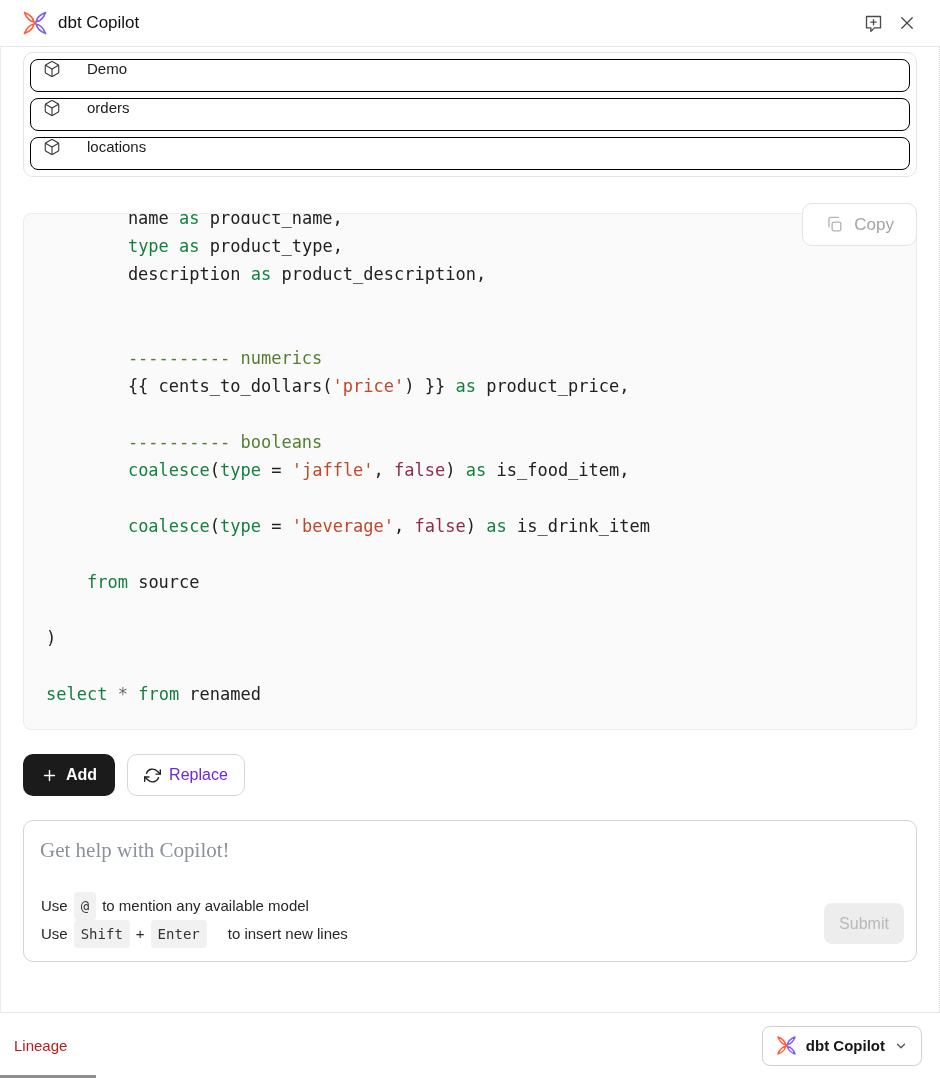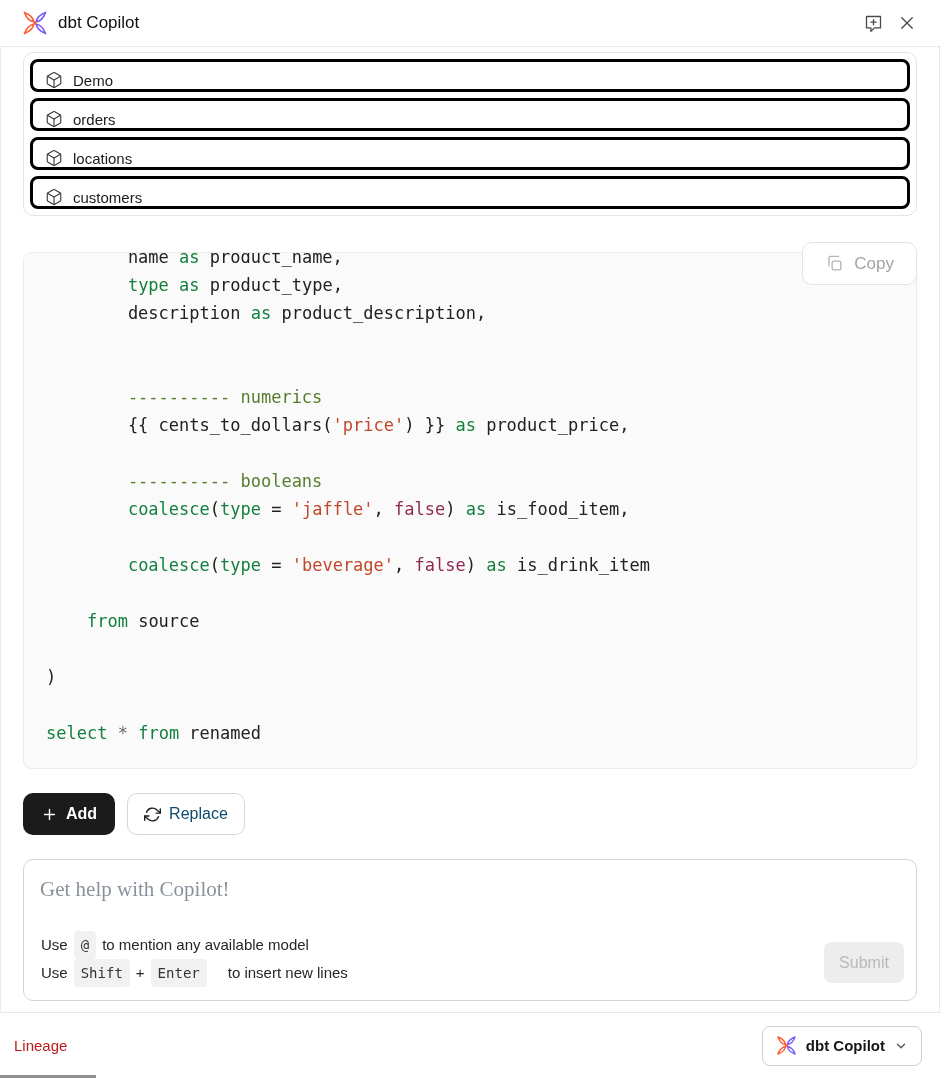--- a/index.html
+++ b/index.html
@@ -14,22 +14,22 @@
   .hdr .spacer { flex:1; }
   .icon-btn { background:none; border:none; cursor:pointer; padding:4px; display:flex;
     align-items:center; justify-content:center; }
 
   
   .content { height:965px; padding:5px 22px 0 22px; background:#fff;
     border-left:1px solid #ededed; border-right:1px dotted #d4d4d4; position:relative; }
 
   
   .models-box { border:1px solid #e4e4e4; border-radius:10px; padding:6px; background:#fff; }
-  .chip { display:flex; align-items:flex-end; gap:10px; height:33px; padding:0 12px;
-    border:3px solid #000000; border-radius:8px; background:#fff; cursor:pointer; }
+  .chip { display:flex; align-items:flex-start; gap:26px; height:33px; padding:0 12px;
+    border:1px solid #000000; border-radius:8px; background:#fff; cursor:pointer; }
   .chip + .chip { margin-top:6px; }
   .chip svg { flex:0 0 auto; }
   .chip .lbl { font-size:15px; color:#1b1b1b; }
 
   
   .code-wrap { position:relative; margin-top:36px; }
   .code-block { height:517px; background:#fafafa; border:1px solid #ececec;
     border-radius:8px; overflow:hidden; }
   .code-pre { font-family:"DejaVu Sans Mono","Liberation Mono",monospace;
     font-size:17px; line-height:28px; margin-top:-10px; padding-left:22px;
@@ -42,21 +42,21 @@
   .copy-btn { position:absolute; top:-10px; right:0; height:43px; padding:0 22px;
     display:flex; align-items:center; gap:10px; background:#fff;
     border:1px solid #e3e3e3; border-radius:10px; cursor:pointer;
     font-size:17px; font-weight:500; color:#a3a3a3; }
 
   
   .actions { margin-top:24px; display:flex; gap:12px; }
   .btn { height:42px; display:flex; align-items:center; gap:8px; border-radius:10px;
     font-size:16px; cursor:pointer; }
   .btn-add { background:#1b1b1b; color:#fff; border:none; padding:12px 18px; font-weight:600; }
-  .btn-replace { background:#fff; color:#0c4a6e; border:1px solid #d6d6d6;
+  .btn-replace { background:#fff; color:#6d28d9; border:1px solid #d6d6d6;
     padding:0 16px; font-weight:500; }
 
   
   .prompt-box { margin-top:24px; height:142px; border:1px solid #d4d4d4;
     border-radius:10px; position:relative; background:#fff; }
   .prompt-input { position:absolute; top:0; left:0; right:0; height:56px;
     border:none; outline:none; resize:none; background:transparent;
     padding:17px 16px 0 16px; font-family:Liberation Serif, serif; font-size:21px; color:#404040; }
   .prompt-input::placeholder { color:#8b929b; opacity:1; }
   .hints { position:absolute; left:16px; bottom:13px; }
@@ -123,28 +123,20 @@
         </svg>
         <span class="lbl">orders</span>
       </div>
       <div class="chip">
         <svg width="18" height="18" viewBox="0 0 24 24" fill="none" stroke="#3a3a3a" stroke-width="1.5" stroke-linecap="round" stroke-linejoin="round">
           <path d="M21 16V8a2 2 0 0 0-1-1.73l-7-4a2 2 0 0 0-2 0l-7 4A2 2 0 0 0 3 8v8a2 2 0 0 0 1 1.73l7 4a2 2 0 0 0 2 0l7-4A2 2 0 0 0 21 16z"></path>
           <polyline points="3.27 6.96 12 12.01 20.73 6.96"></polyline>
           <line x1="12" y1="22.08" x2="12" y2="12"></line>
         </svg>
         <span class="lbl">locations</span>
-      </div>
-      <div class="chip">
-        <svg width="18" height="18" viewBox="0 0 24 24" fill="none" stroke="#3a3a3a" stroke-width="1.5" stroke-linecap="round" stroke-linejoin="round">
-          <path d="M21 16V8a2 2 0 0 0-1-1.73l-7-4a2 2 0 0 0-2 0l-7 4A2 2 0 0 0 3 8v8a2 2 0 0 0 1 1.73l7 4a2 2 0 0 0 2 0l7-4A2 2 0 0 0 21 16z"></path>
-          <polyline points="3.27 6.96 12 12.01 20.73 6.96"></polyline>
-          <line x1="12" y1="22.08" x2="12" y2="12"></line>
-        </svg>
-        <span class="lbl">customers</span>
       </div>
     </div>
 
   <div class="code-wrap">
     <button class="copy-btn">
       <svg width="19" height="19" viewBox="0 0 24 24" fill="none" stroke="#b3b3b3" stroke-width="1.7" stroke-linecap="round" stroke-linejoin="round">
         <rect x="9" y="9" width="11" height="11" rx="2"></rect>
         <path d="M5 15 V5 a2 2 0 0 1 2 -2 h10"></path>
       </svg>
       <span>Copy</span>

